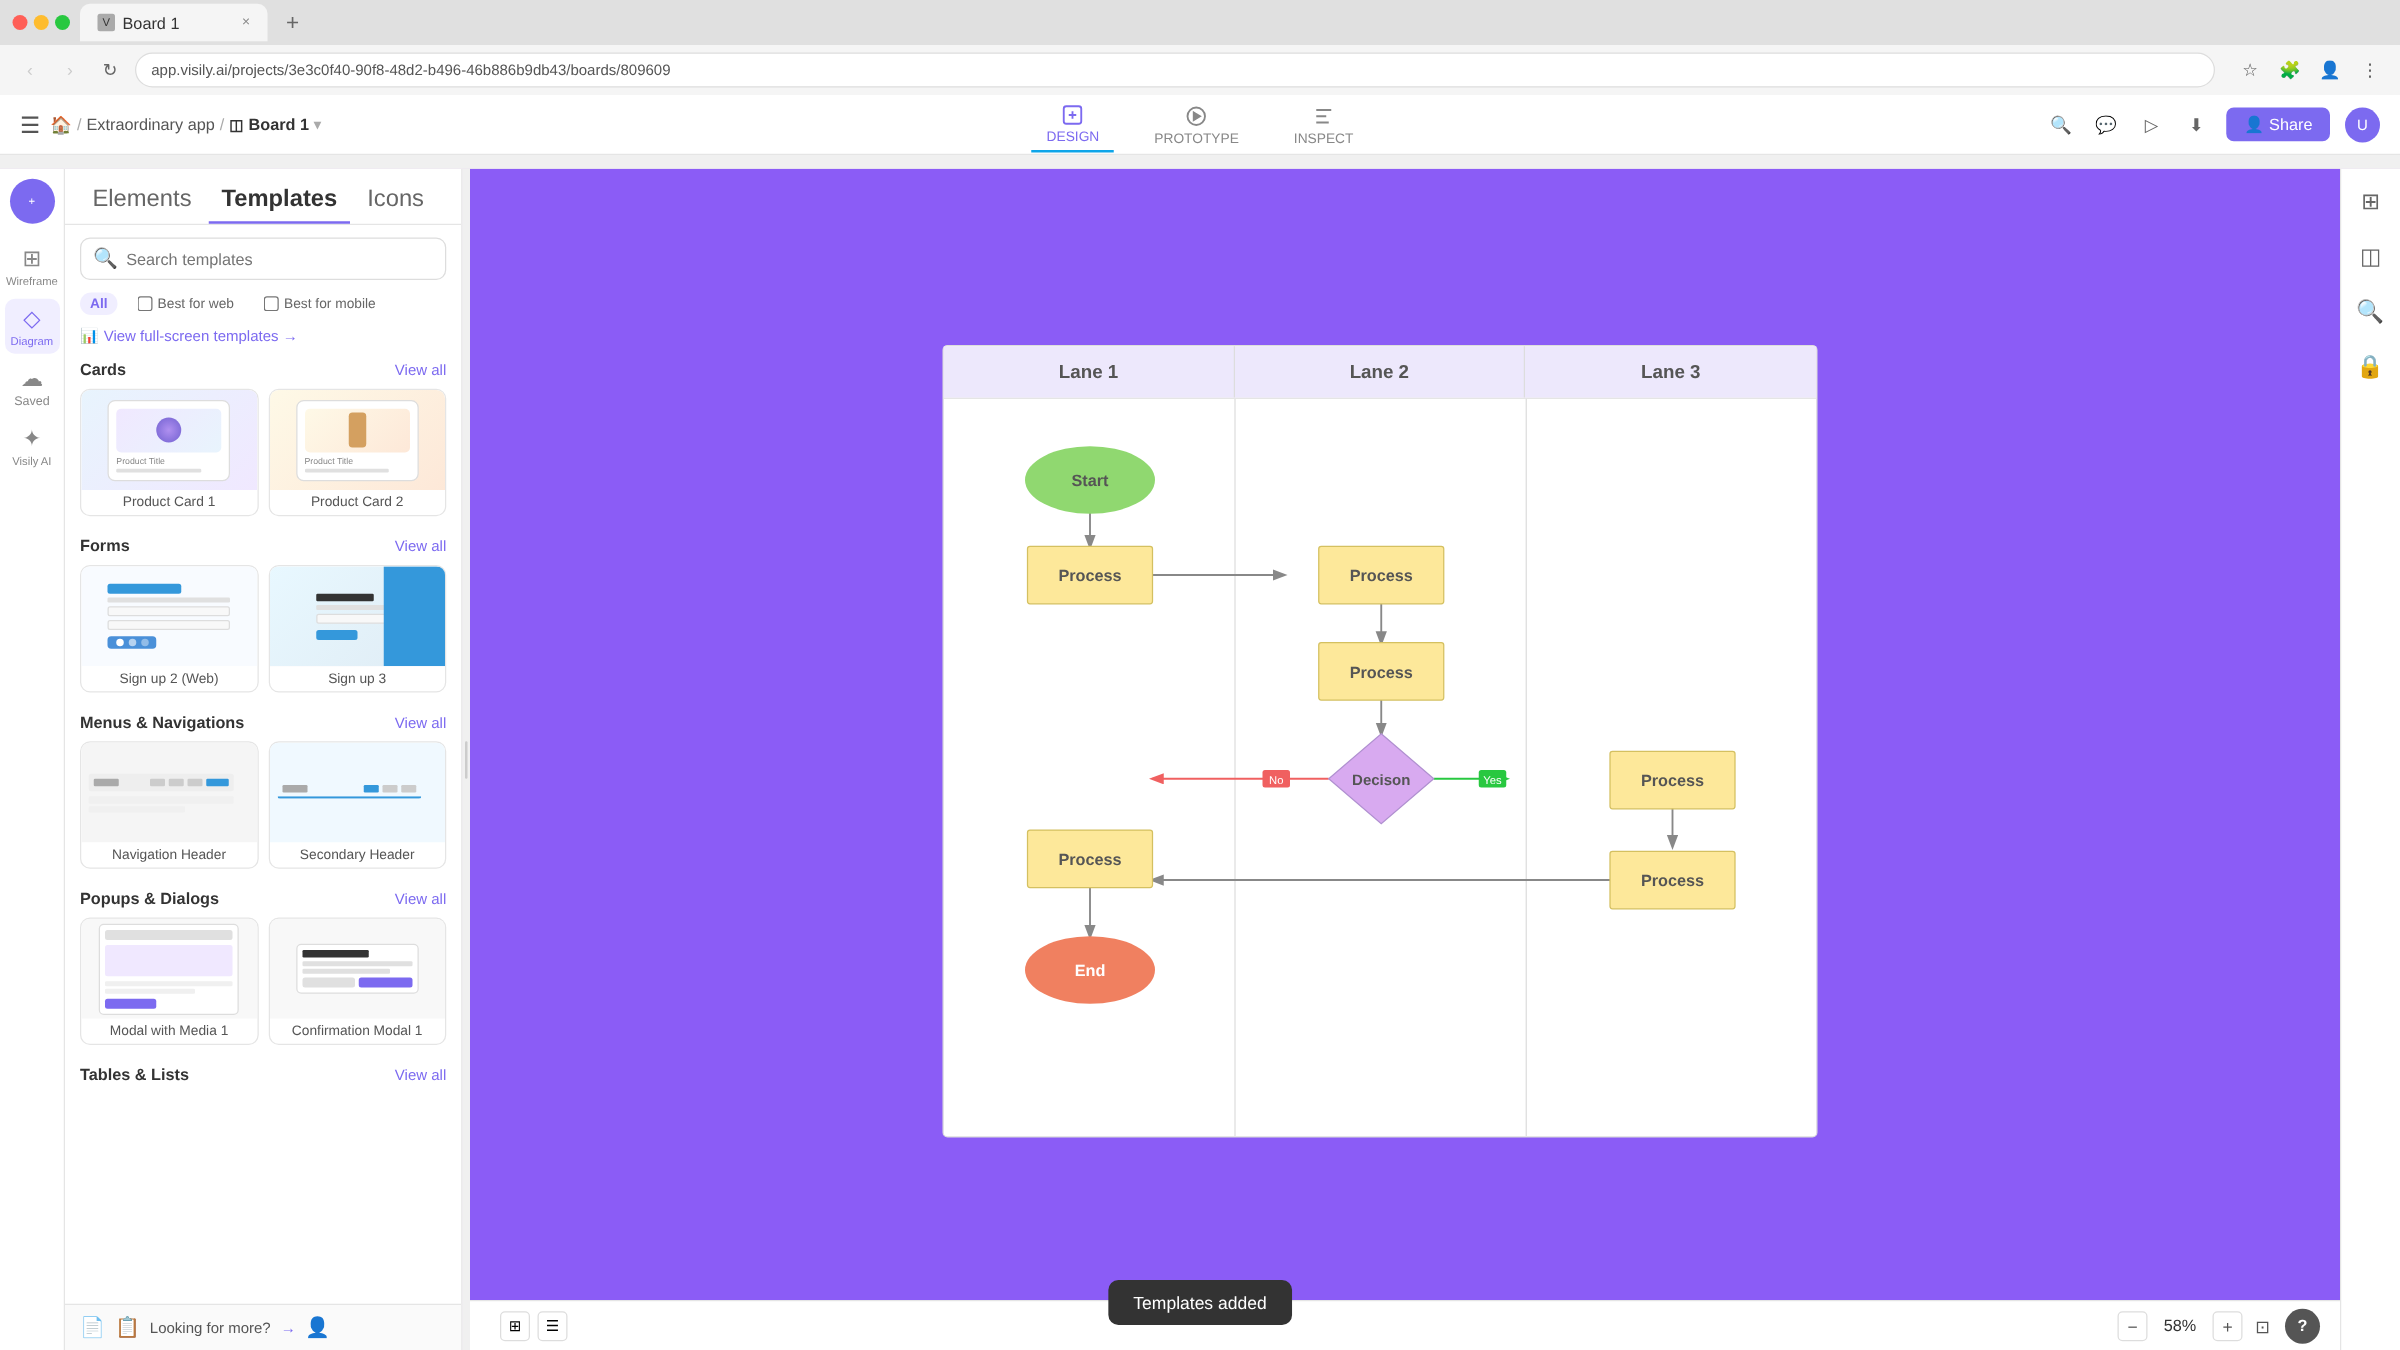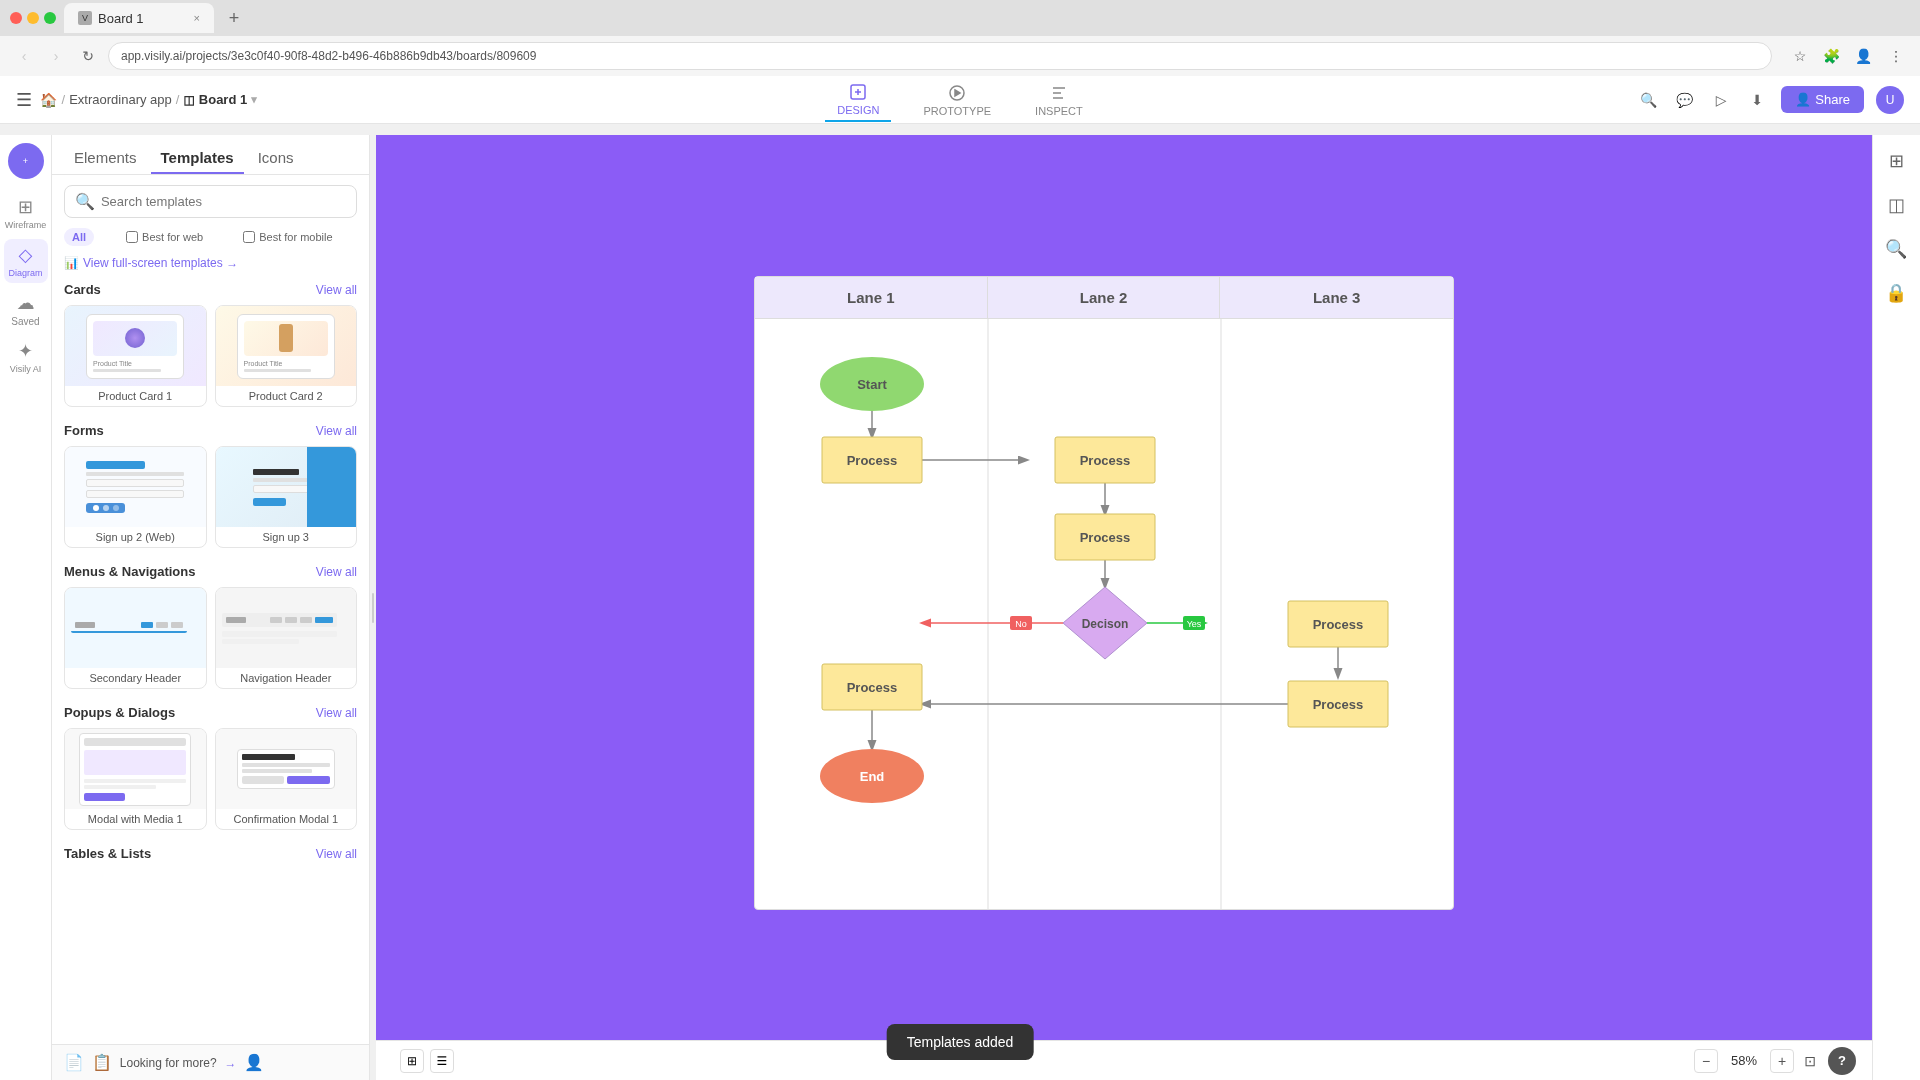--- a/index.html
+++ b/index.html
@@ -44,26 +44,26 @@
     
     .icon-bar { width: 52px; background: #fff; border-right: 1px solid #e5e5e5; display: flex; flex-direction: column; align-items: center; padding: 8px 0; gap: 4px; }
     .icon-bar-item { width: 44px; height: 44px; display: flex; flex-direction: column; align-items: center; justify-content: center; gap: 2px; border-radius: 8px; cursor: pointer; font-size: 9px; color: #888; }
     .icon-bar-item.active { background: #f0eeff; color: #7c6af0; }
     .icon-bar-item .icon-shape { font-size: 18px; }
     .icon-bar-item.add-btn { background: #7c6af0; color: #fff; border-radius: 50%; width: 36px; height: 36px; margin-bottom: 8px; }
 
     
     .templates-panel { width: 318px; background: #fff; border-right: 1px solid #e5e5e5; display: flex; flex-direction: column; overflow: hidden; }
     .panel-tabs { display: flex; padding: 8px 12px 0; gap: 4px; border-bottom: 1px solid #e5e5e5; }
-    .panel-tab { padding: 6px 10px; font-size: 15px; color: #666; cursor: pointer; border-bottom: 2px solid transparent; }
+    .panel-tab { padding: 6px 10px; font-size: 19px; color: #666; cursor: pointer; border-bottom: 2px solid transparent; }
     .panel-tab.active { color: #333; font-weight: 600; border-bottom: 2px solid #7c6af0; }
     .panel-content { flex: 1; overflow-y: auto; padding: 10px 12px; }
     .search-box { display: flex; align-items: center; border: 1px solid #ddd; border-radius: 8px; padding: 6px 10px; gap: 6px; margin-bottom: 10px; }
     .search-box input { border: none; outline: none; font-size: 13px; color: #555; background: transparent; width: 100%; }
-    .filter-row { display: flex; align-items: center; gap: 24px; margin-bottom: 10px; flex-wrap: wrap; }
+    .filter-row { display: flex; align-items: center; gap: 8px; margin-bottom: 10px; flex-wrap: wrap; }
     .filter-chip { display: flex; align-items: center; gap: 4px; padding: 3px 8px; border-radius: 12px; font-size: 11px; cursor: pointer; color: #666; }
     .filter-chip.active { background: #f0eeff; color: #7c6af0; font-weight: 600; }
     .filter-chip input[type=checkbox] { width: 12px; height: 12px; }
     .view-all-link { display: flex; align-items: center; gap: 4px; font-size: 12px; color: #7c6af0; cursor: pointer; margin-bottom: 12px; }
     .section-header { display: flex; align-items: center; justify-content: space-between; margin-bottom: 8px; }
     .section-title { font-size: 13px; font-weight: 600; color: #333; }
     .view-all-btn { font-size: 12px; color: #7c6af0; cursor: pointer; }
     .template-grid { display: grid; grid-template-columns: 1fr 1fr; gap: 8px; margin-bottom: 16px; }
     .template-card { border: 1px solid #e5e5e5; border-radius: 8px; overflow: hidden; cursor: pointer; }
     .template-thumb { height: 80px; background: #f8f8f8; display: flex; align-items: center; justify-content: center; position: relative; overflow: hidden; }
@@ -331,50 +331,50 @@
         </div>
       </div>
 
       <div class="section-header">
         <span class="section-title">Menus &amp; Navigations</span>
         <span class="view-all-btn">View all</span>
       </div>
       <div class="template-grid">
         <div class="template-card">
           <div class="template-thumb">
-            <div class="nav-thumb-secondary" style="display:flex;flex-direction:column;align-items:flex-start;padding:8px 6px;">
-              <div style="width:90%;height:14px;background:#f0f9ff;border-radius:2px;margin-bottom:4px;display:flex;align-items:center;gap:4px;padding:0 4px;border-bottom:2px solid #3498db;">
-                <div style="width:20px;height:6px;background:#aaa;border-radius:1px;"></div>
-                <div style="flex:1;display:flex;gap:3px;justify-content:flex-end;">
-                  <div style="width:12px;height:6px;background:#3498db;border-radius:1px;"></div>
-                  <div style="width:12px;height:6px;background:#ccc;border-radius:1px;"></div>
-                  <div style="width:12px;height:6px;background:#ccc;border-radius:1px;"></div>
-                </div>
-              </div>
-            </div>
-          </div>
-          <div class="template-label">Secondary Header</div>
-        </div>
-        <div class="template-card">
-          <div class="template-thumb">
             <div class="nav-thumb" style="display:flex;flex-direction:column;align-items:flex-start;padding:8px 6px;">
               <div style="width:90%;height:14px;background:#eee;border-radius:2px;margin-bottom:4px;display:flex;align-items:center;gap:4px;padding:0 4px;">
                 <div style="width:20px;height:6px;background:#aaa;border-radius:1px;"></div>
                 <div style="flex:1;display:flex;gap:3px;justify-content:flex-end;">
                   <div style="width:12px;height:6px;background:#ccc;border-radius:1px;"></div>
                   <div style="width:12px;height:6px;background:#ccc;border-radius:1px;"></div>
                   <div style="width:12px;height:6px;background:#ccc;border-radius:1px;"></div>
                   <div style="width:18px;height:6px;background:#3498db;border-radius:1px;"></div>
                 </div>
               </div>
               <div style="width:90%;height:6px;background:#f0f0f0;border-radius:1px;margin-bottom:2px;"></div>
               <div style="width:60%;height:5px;background:#f0f0f0;border-radius:1px;"></div>
             </div>
           </div>
           <div class="template-label">Navigation Header</div>
+        </div>
+        <div class="template-card">
+          <div class="template-thumb">
+            <div class="nav-thumb-secondary" style="display:flex;flex-direction:column;align-items:flex-start;padding:8px 6px;">
+              <div style="width:90%;height:14px;background:#f0f9ff;border-radius:2px;margin-bottom:4px;display:flex;align-items:center;gap:4px;padding:0 4px;border-bottom:2px solid #3498db;">
+                <div style="width:20px;height:6px;background:#aaa;border-radius:1px;"></div>
+                <div style="flex:1;display:flex;gap:3px;justify-content:flex-end;">
+                  <div style="width:12px;height:6px;background:#3498db;border-radius:1px;"></div>
+                  <div style="width:12px;height:6px;background:#ccc;border-radius:1px;"></div>
+                  <div style="width:12px;height:6px;background:#ccc;border-radius:1px;"></div>
+                </div>
+              </div>
+            </div>
+          </div>
+          <div class="template-label">Secondary Header</div>
         </div>
       </div>
 
       <div class="section-header">
         <span class="section-title">Popups &amp; Dialogs</span>
         <span class="view-all-btn">View all</span>
       </div>
       <div class="template-grid">
         <div class="template-card">
           <div class="template-thumb">

